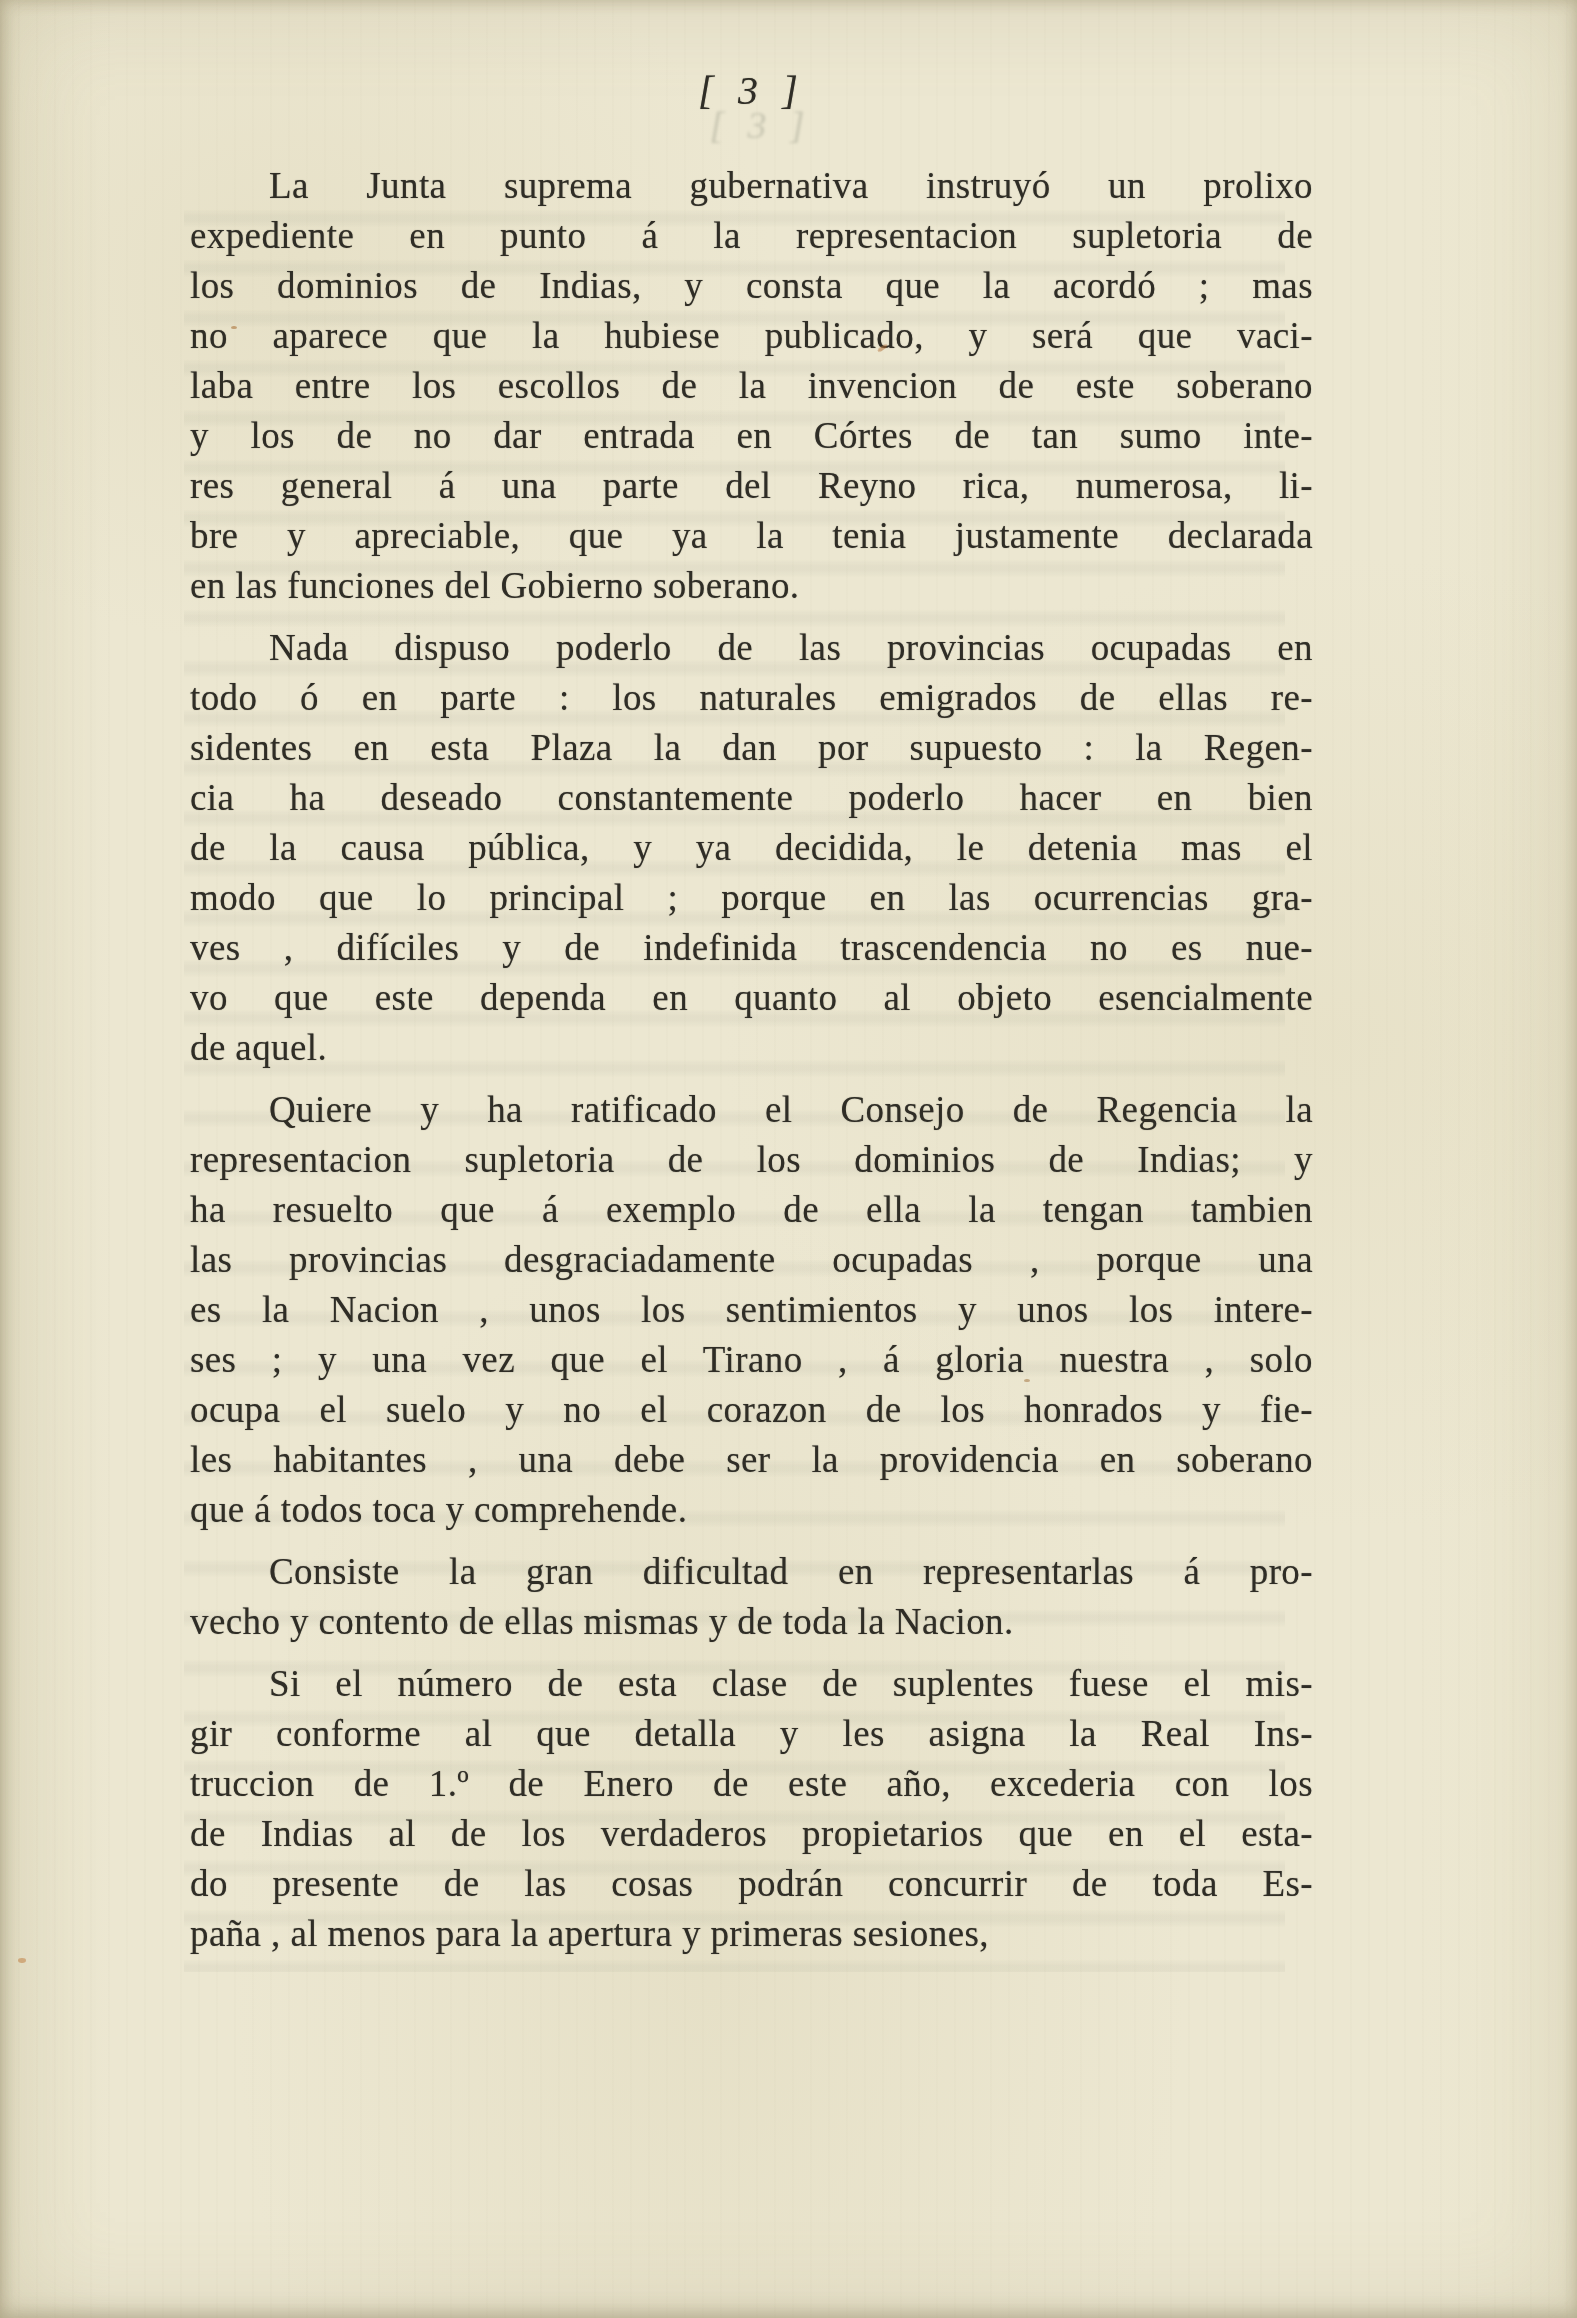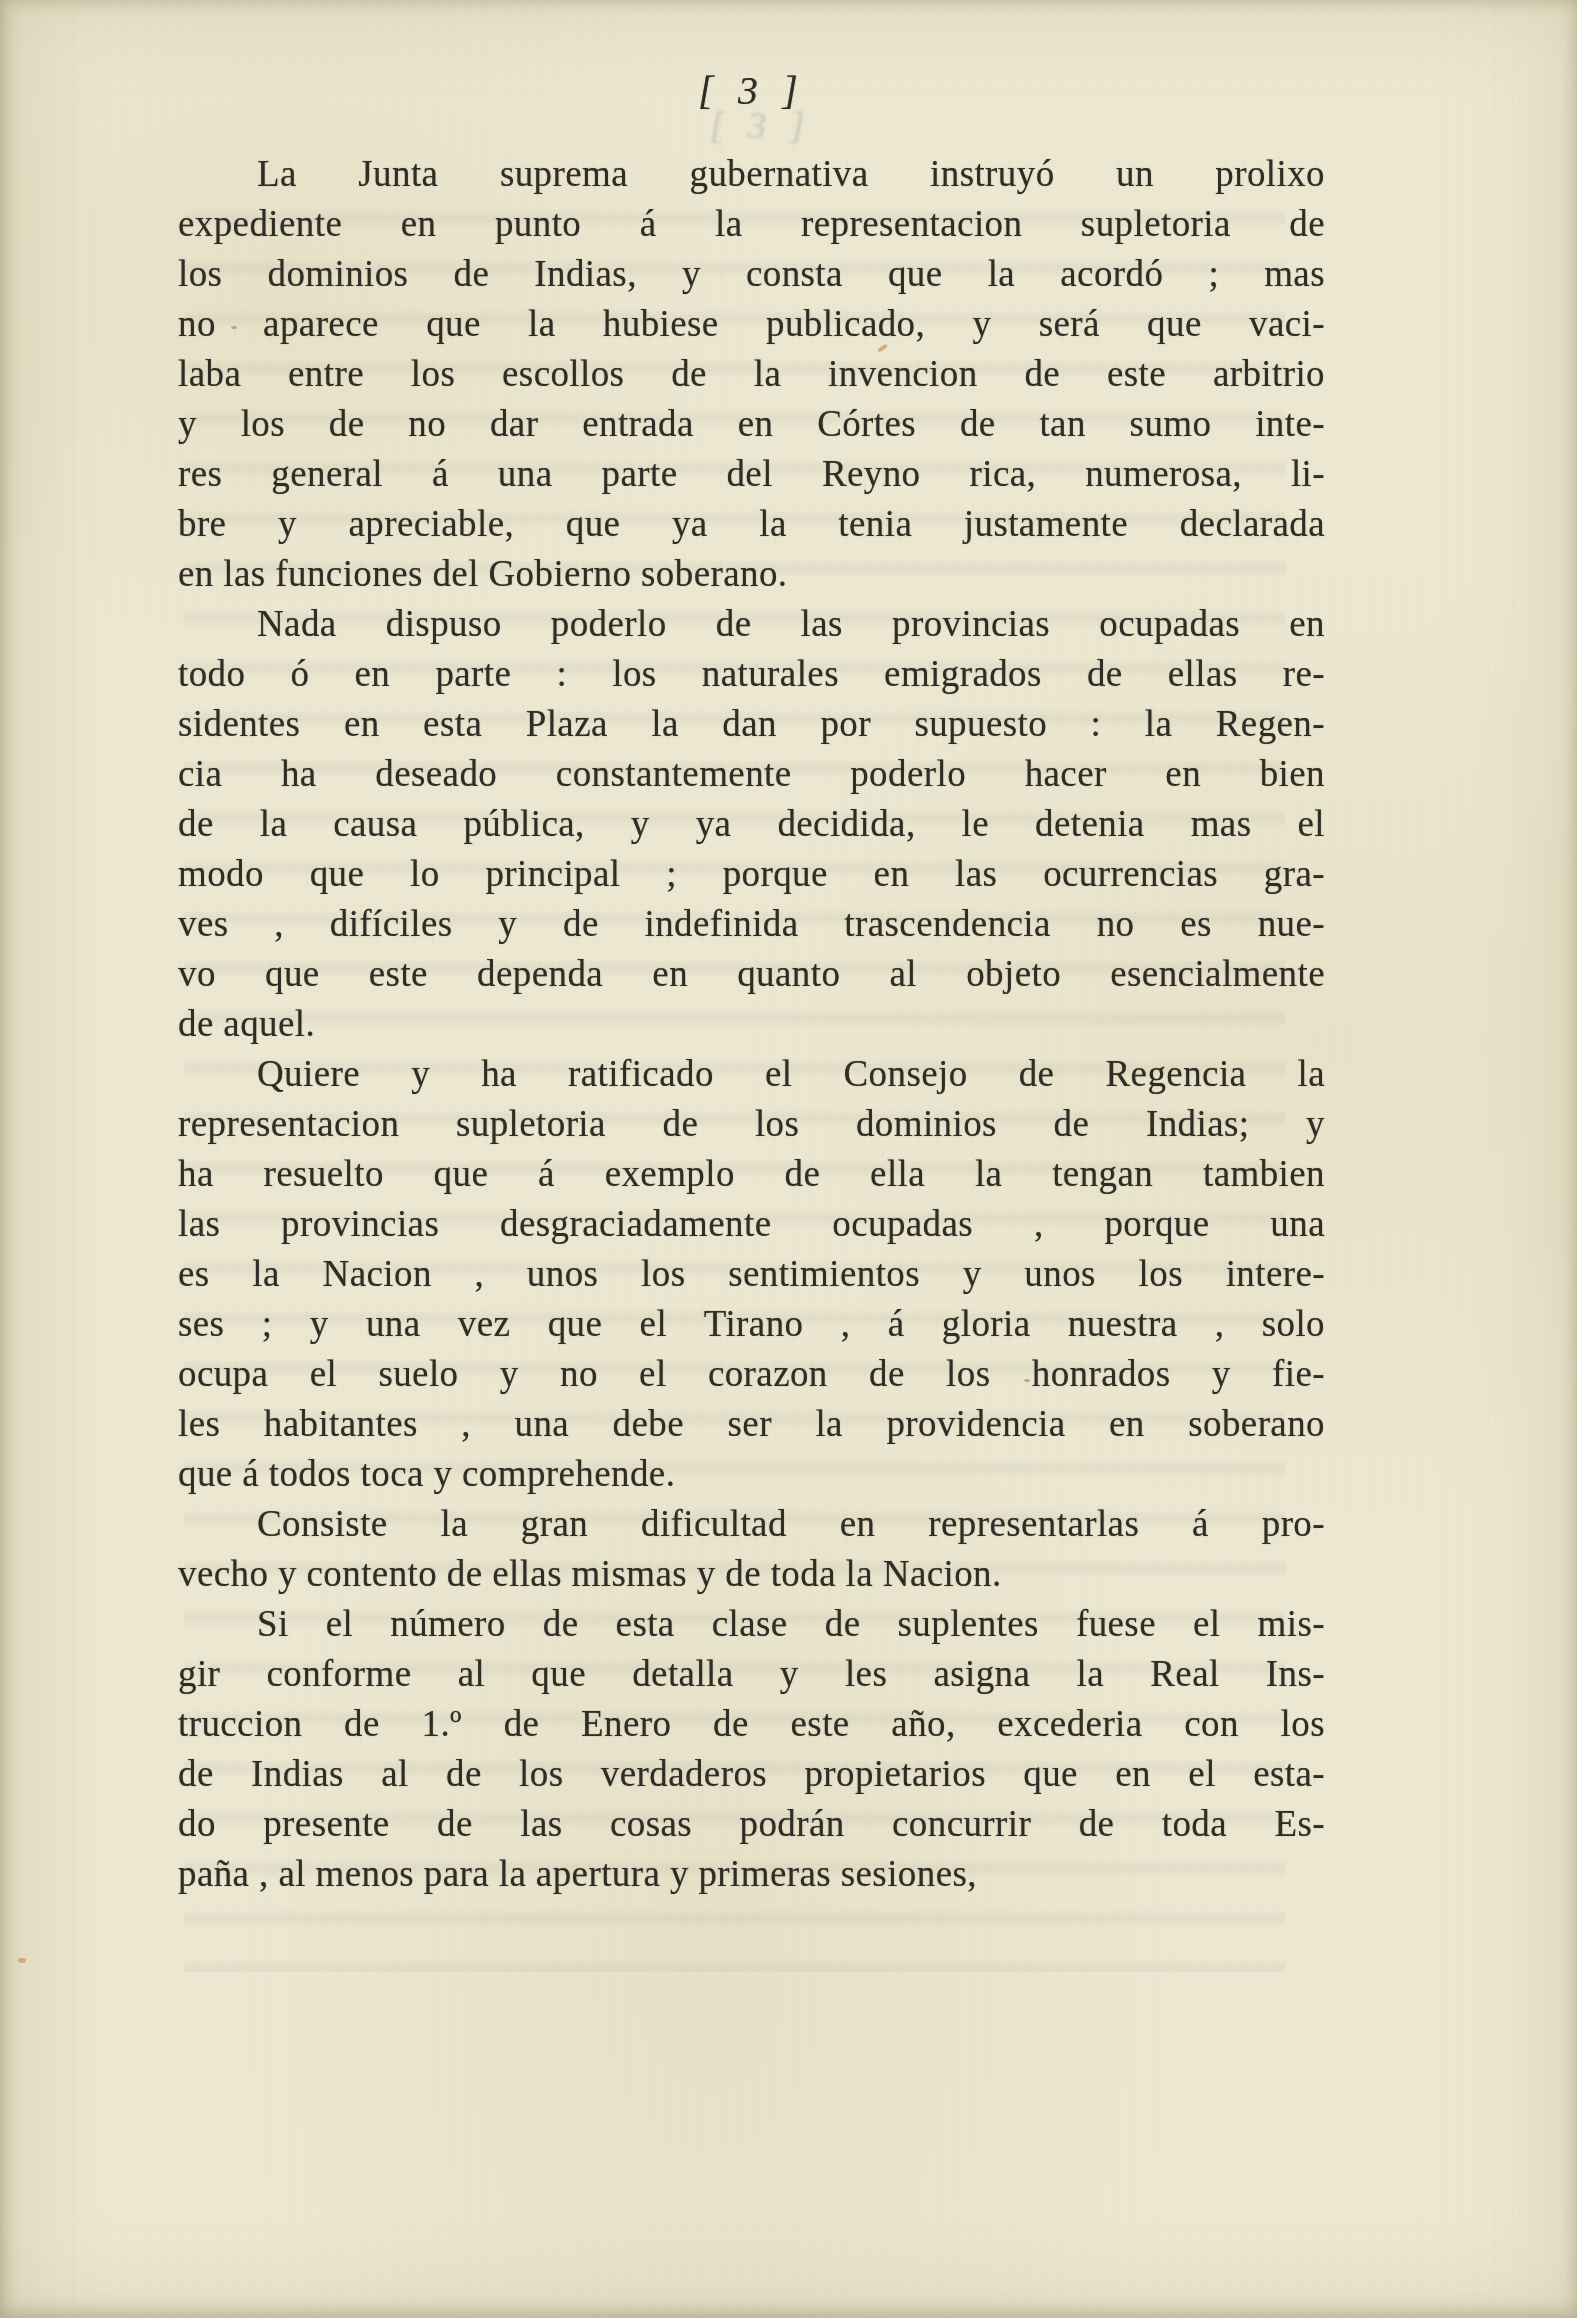--- a/index.html
+++ b/index.html
@@ -80,21 +80,21 @@
       rgba(0,0,0,0) 0px,
       rgba(0,0,0,0) 30px,
       rgba(124,130,112,0.075) 37px,
       rgba(124,130,112,0.075) 42px,
       rgba(0,0,0,0) 48px,
       rgba(0,0,0,0) 50px
     );
     filter: blur(0.7px);
     pointer-events: none;
   }
-  .paragraph { margin: 0; }
+  .paragraph { margin: 12px; }
   .line {
     line-height: 50px;
     white-space: normal;
     text-align: justify;
     text-align-last: justify;
     text-justify: inter-word;
   }
   .line.first { text-indent: 79px; }
   .line.last  { text-align-last: left; }
   .paper-speck {
@@ -112,21 +112,21 @@
 
 <div class="page">
   <div class="page-number-ghost">[ 3 ]</div>
   <div class="page-number">[ 3 ]</div>
   <div class="text-block">
       <div class="paragraph">
         <div class="line first">La Junta suprema gubernativa instruyó un prolixo</div>
         <div class="line">expediente en punto á la representacion supletoria de</div>
         <div class="line">los dominios de Indias, y consta que la acordó ; mas</div>
         <div class="line">no aparece que la hubiese publicado, y será que vaci-</div>
-        <div class="line">laba entre los escollos de la invencion de este arbitrio</div>
+        <div class="line">laba entre los escollos de la invencion de este soberano</div>
         <div class="line">y los de no dar entrada en Córtes de tan sumo inte-</div>
         <div class="line">res general á una parte del Reyno rica, numerosa, li-</div>
         <div class="line">bre y apreciable, que ya la tenia justamente declarada</div>
         <div class="line last">en las funciones del Gobierno soberano.</div>
       </div>
       <div class="paragraph">
         <div class="line first">Nada dispuso poderlo de las provincias ocupadas en</div>
         <div class="line">todo ó en parte : los naturales emigrados de ellas re-</div>
         <div class="line">sidentes en esta Plaza la dan por supuesto : la Regen-</div>
         <div class="line">cia ha deseado constantemente poderlo hacer en bien</div>

